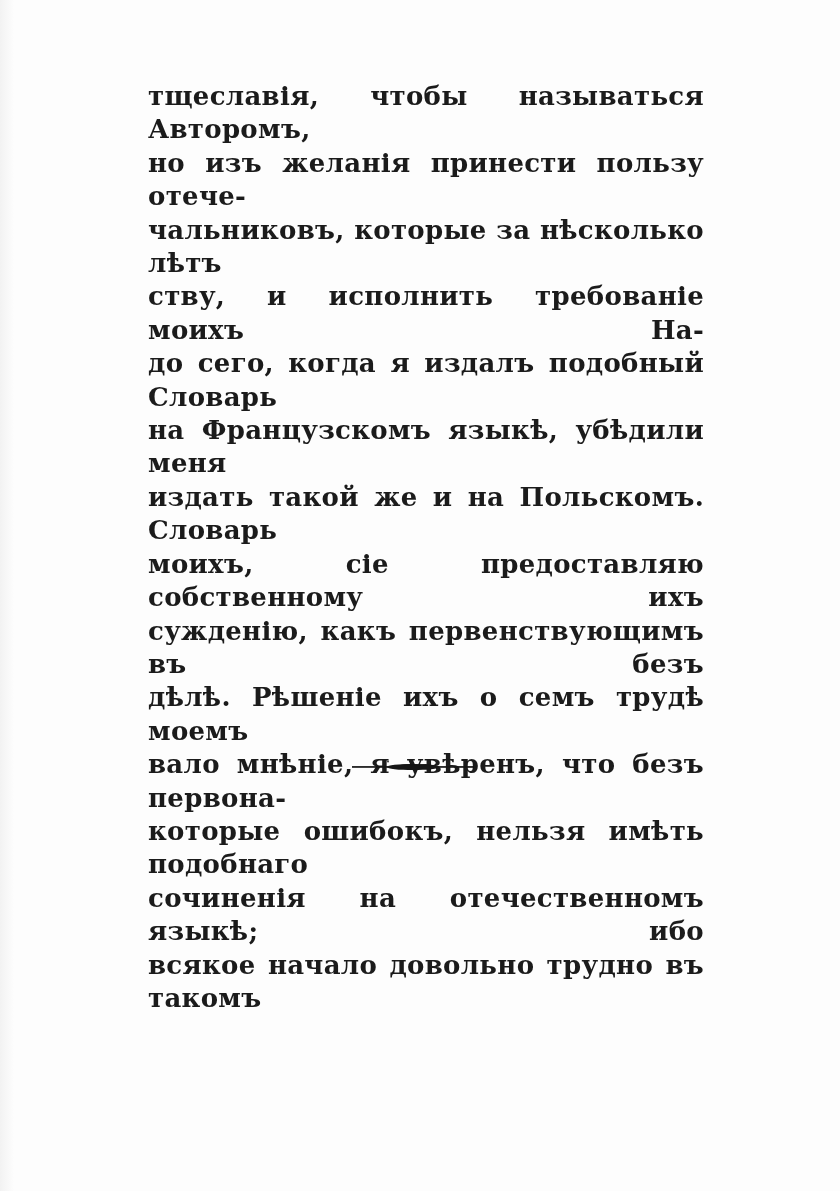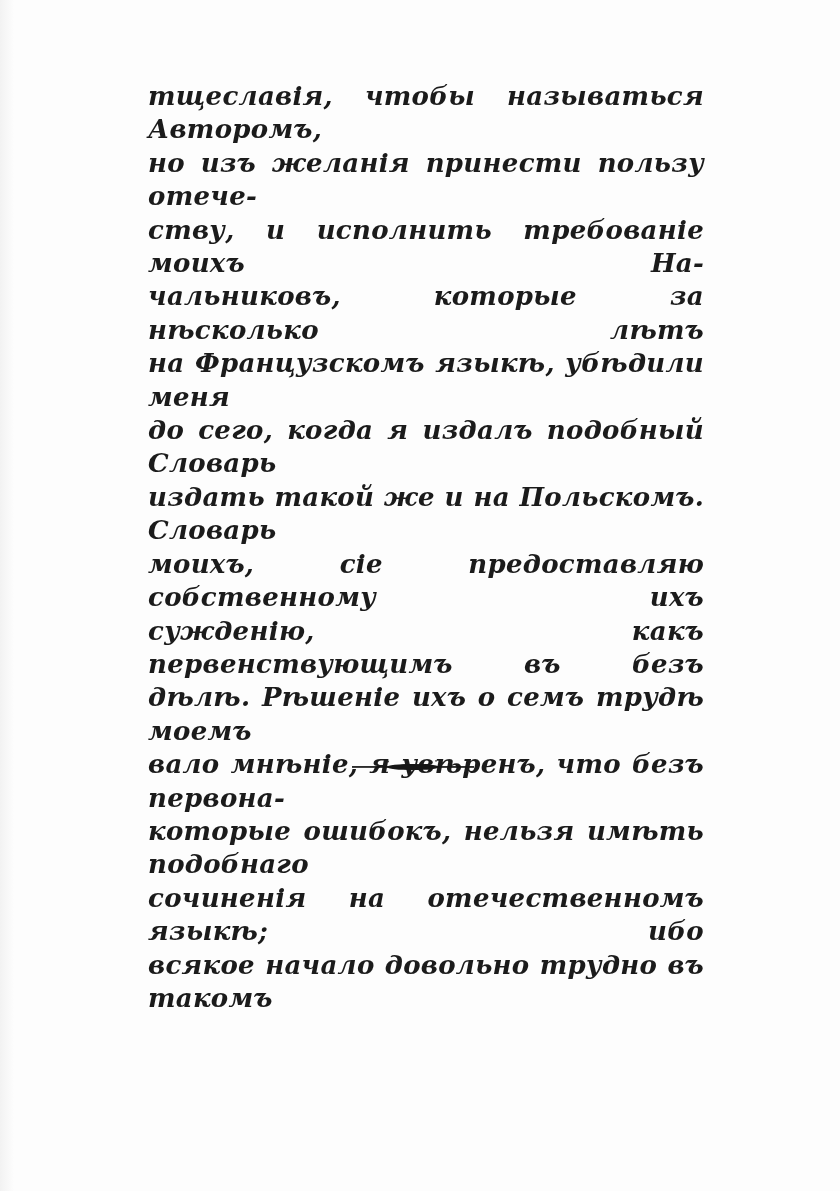--- a/index.html
+++ b/index.html
@@ -6,21 +6,20 @@
     margin: 0;
     padding: 0;
     background: #ffffff;
   }
   .page {
     position: relative;
     width: 840px;
     height: 1191px;
     background: #fdfdfd;
     overflow: hidden;
-    font-style: italic;
   }
   .scan-edge-left {
     position: absolute;
     left: 0; top: 0;
     width: 14px; height: 100%;
     background: linear-gradient(to right, #f2f2f2, rgba(255,255,255,0));
     pointer-events: none;
   }
   .text-block {
     position: absolute;
@@ -49,24 +48,24 @@
 </style>
 </head>
 <body>
 
 <div class="page">
   <div class="scan-edge-left"></div>
 
   <div class="text-block">
     <div class="line">тщеславія, чтобы называться Авторомъ,</div>
     <div class="line">но изъ желанія принести пользу отече-</div>
+    <div class="line">чальниковъ, которые за нѣсколько лѣтъ</div>
     <div class="line">ству, и исполнить требованіе моихъ На-</div>
-    <div class="line">чальниковъ, которые за нѣсколько лѣтъ</div>
+    <div class="line">до сего, когда я издалъ подобный Словарь</div>
     <div class="line">на Французскомъ языкѣ, убѣдили меня</div>
-    <div class="line">до сего, когда я издалъ подобный Словарь</div>
     <div class="line">издать такой же и на Польскомъ. Словарь</div>
     <div class="line">моихъ, сіе предоставляю собственному ихъ</div>
     <div class="line">сужденію, какъ первенствующимъ въ безъ</div>
     <div class="line">дѣлѣ. Рѣшеніе ихъ о семъ трудѣ моемъ</div>
     <div class="line">вало мнѣніе, я увѣренъ, что безъ первона-</div>
     <div class="line">которые ошибокъ, нельзя имѣть подобнаго</div>
     <div class="line">сочиненія на отечественномъ языкѣ; ибо</div>
     <div class="line">всякое начало довольно трудно въ такомъ</div>
 
   </div>

